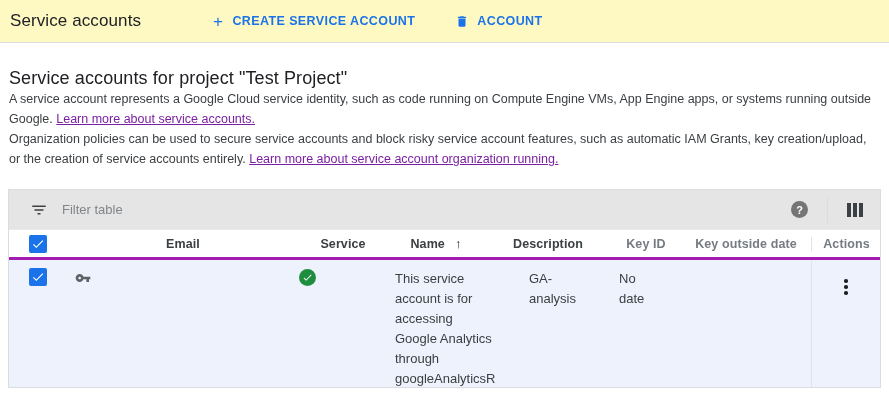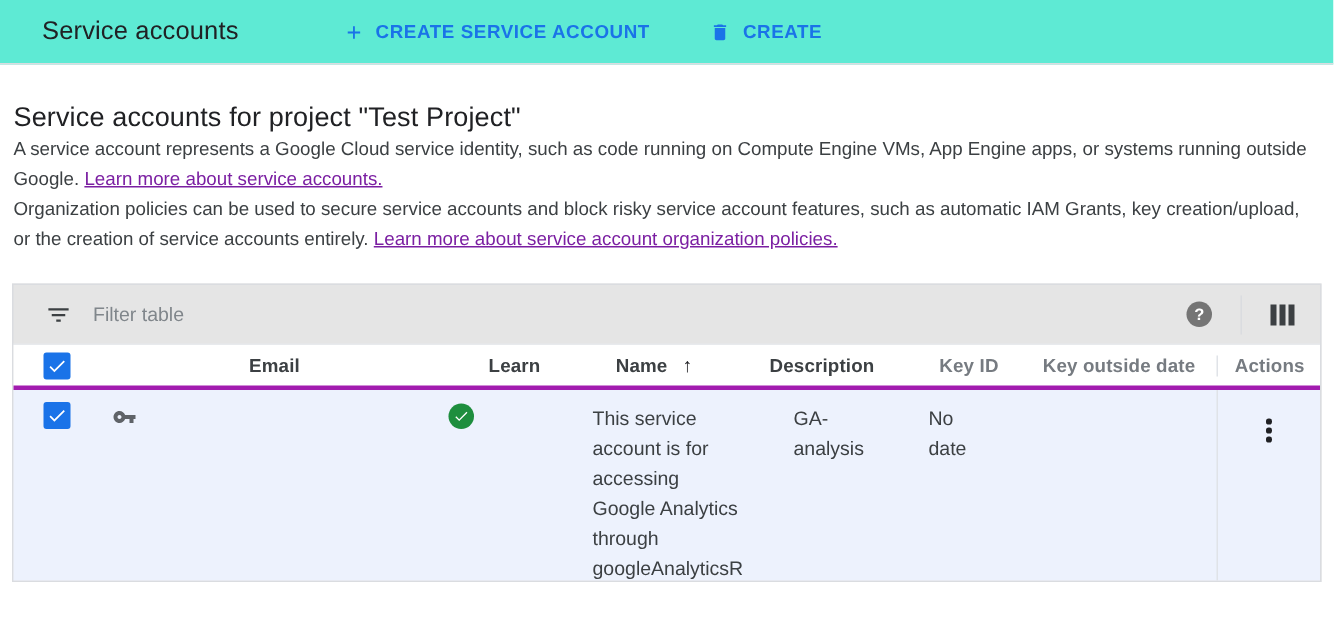--- a/index.html
+++ b/index.html
@@ -9,23 +9,23 @@
     background: #ffffff;
     font-family: "Liberation Sans", "DejaVu Sans", sans-serif;
     color: #3c4043;
     -webkit-font-smoothing: antialiased;
   }
 
   
   .topbar {
     height: 43px;
     display: flex; align-items: center;
-    padding-left: 28px;
+    padding-left: 10px;
     border-bottom: 1px solid #dadce0;
-    background: #5eead4;
+    background: #fef9c3;
   }
   .page-title {
     font-size: 17px; font-weight: 400; color: #202124;
     margin: 0; letter-spacing: 0.1px;
   }
   .tb-btn {
     display: inline-flex; align-items: center;
     background: none; border: none; cursor: pointer;
     color: #1a73e8; font-family: inherit;
     font-size: 12.5px; font-weight: bold; letter-spacing: 0.4px;
@@ -150,32 +150,32 @@
 
   <button class="tb-btn btn-create">
     <span class="plus-glyph">+</span>
     <span>CREATE SERVICE ACCOUNT</span>
   </button>
 
   <button class="tb-btn btn-delete">
     <svg class="trash-icon" viewBox="0 0 24 24" fill="#1a73e8">
       <path d="M6 19c0 1.1.9 2 2 2h8c1.1 0 2-.9 2-2V7H6v12zM19 4h-3.5l-1-1h-5l-1 1H5v2h14V4z"></path>
     </svg>
-    <span>CREATE</span>
+    <span>ACCOUNT</span>
   </button>
 </div>
 
 <div class="content">
   <h2 class="page-heading">Service accounts for project "Test Project"</h2>
 
   <p class="p-intro"><span>A service account represents a Google Cloud service identity, such as code running on Compute Engine VMs, App Engine apps, or systems running outside Google.</span>
     <a href="#" class="learn-link">Learn more about service accounts.</a></p>
 
   <p class="p-org"><span>Organization policies can be used to secure service accounts and block risky service account features, such as automatic IAM Grants, key creation/upload, or the creation of service accounts entirely.</span>
-    <a href="#" class="learn-link">Learn more about service account organization policies.</a></p>
+    <a href="#" class="learn-link">Learn more about service account organization running.</a></p>
 </div>
 
 <div class="table-card">
 
   <div class="filter-row">
     <svg class="filter-icon" viewBox="0 0 24 24" fill="#3c4043">
       <path d="M10 18h4v-2h-4v2zM3 6v2h18V6H3zm3 7h12v-2H6v2z"></path>
     </svg>
     <input class="filter-input" type="text" placeholder="Filter table" style="">
     <div class="help-icon">?</div>
@@ -189,21 +189,21 @@
 
   <div class="trow thead">
     <div class="cell c-check">
       <div class="checkbox">
         <svg viewBox="0 0 24 24">
             <path d="M9 16.2 4.8 12l-1.4 1.4L9 19 21 7l-1.4-1.4z" fill="#fff"></path>
           </svg>
       </div>
     </div>
     <div class="cell c-email">Email</div>
-    <div class="cell c-status">Learn</div>
+    <div class="cell c-status">Service</div>
     <div class="cell c-name">
       <span>Name</span><span class="sort-arrow">↑</span>
     </div>
     <div class="cell c-desc">Description</div>
     <div class="cell c-keyid muted">Key ID</div>
     <div class="cell c-keydate muted">Key outside date</div>
     <div class="cell c-actions muted">Actions</div>
   </div>
 
   <div class="trow tbody-row">

